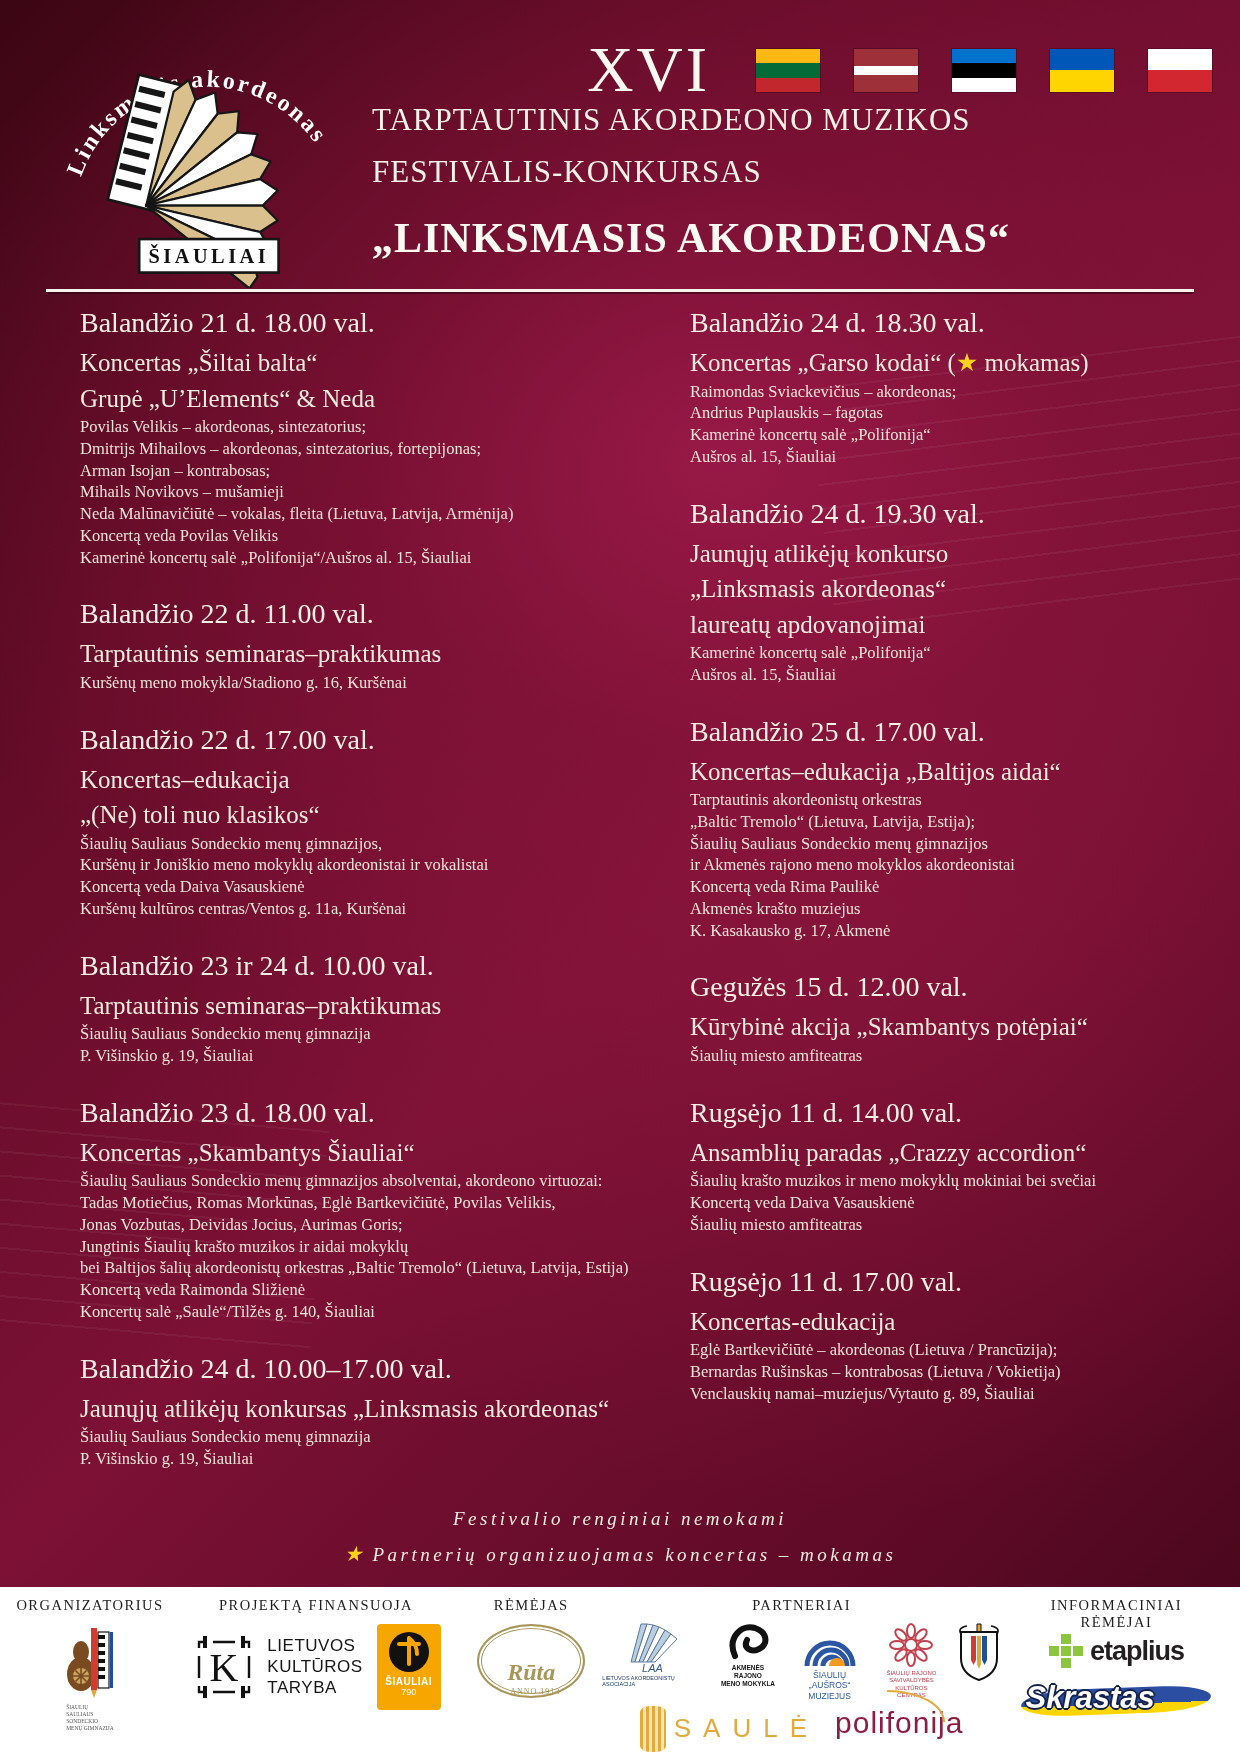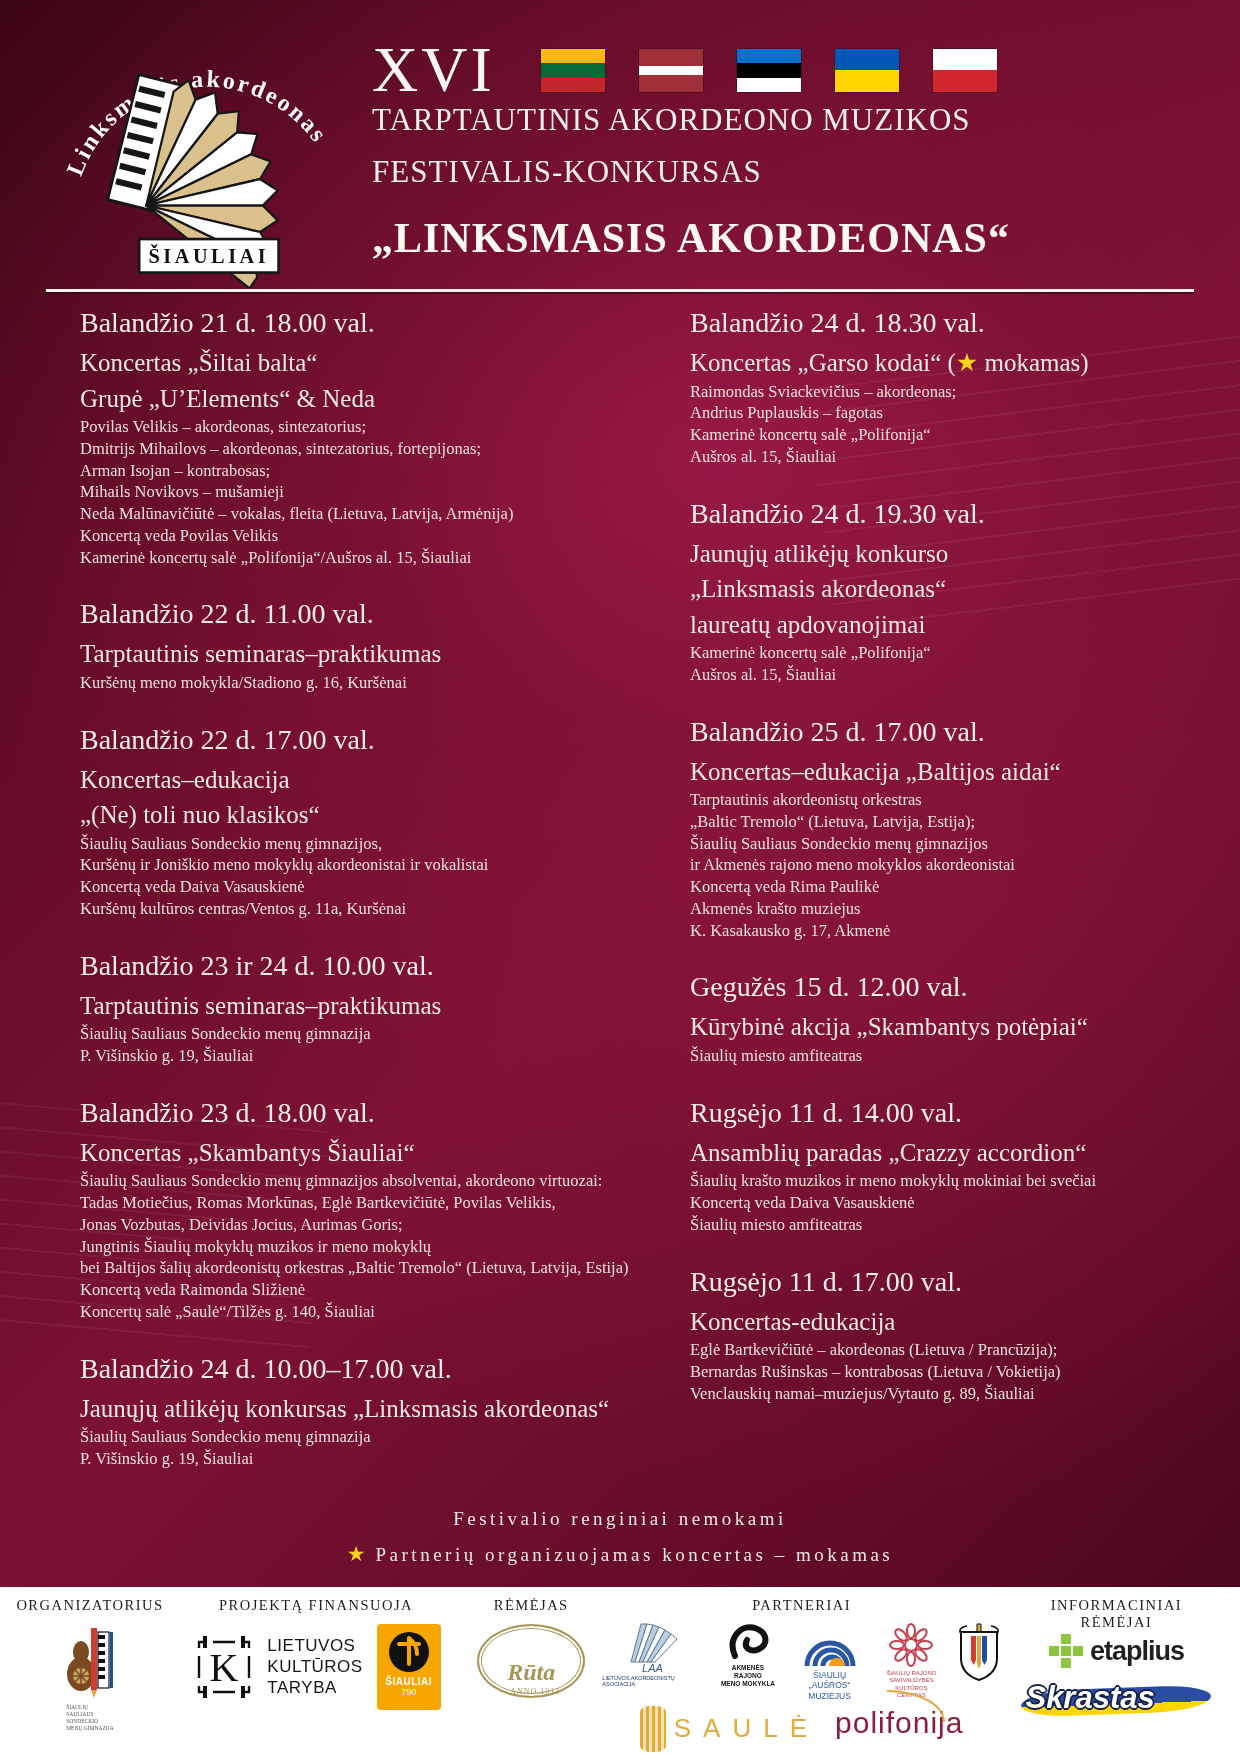--- a/index.html
+++ b/index.html
@@ -12,21 +12,21 @@
       linear-gradient(135deg,#3c0614 0%,#660c29 28%,#7c1135 52%,#5e0a26 82%,#420619 100%);
   }
   .staff-watermark{position:absolute;opacity:.05;pointer-events:none;
     background:repeating-linear-gradient(to bottom, #ffffff 0 2px, transparent 2px 24px);}
   .wm1{right:-40px;top:360px;width:460px;height:250px;transform:rotate(-7deg);}
   .wm2{left:-60px;bottom:420px;width:380px;height:220px;transform:rotate(5deg);}
 
   
   .brand{position:absolute;left:58px;top:26px;width:300px;height:262px;}
   .head-right{position:absolute;left:372px;top:38px;width:840px;}
-  .xvi-row{display:flex;align-items:center;}
+  .xvi-row{display:flex;align-items:center;justify-content:flex-end;}
   .xvi{font-size:64px;line-height:1;letter-spacing:3px;color:#fbf7f1;}
   .flags{display:flex;gap:34px;margin-left:46px;}
   .flag{width:64px;height:43px;box-shadow:0 0 0 1px rgba(40,5,15,.35);}
   .flag-lt{background:linear-gradient(#FDB913 0 33.4%,#046A38 33.4% 66.7%,#C1272D 66.7% 100%);}
   .flag-lv{background:linear-gradient(#9E3039 0 40%,#ffffff 40% 60%,#9E3039 60% 100%);}
   .flag-ee{background:linear-gradient(#0072CE 0 33.4%,#000000 33.4% 66.7%,#ffffff 66.7% 100%);}
   .flag-ua{background:linear-gradient(#0057B7 0 50%,#FFD500 50% 100%);}
   .flag-pl{background:linear-gradient(#ffffff 0 50%,#D22630 50% 100%);}
   .title-line{font-size:31px;letter-spacing:1px;white-space:nowrap;color:#f7f1e8;}
   .title-line.second{margin-top:16px;}
@@ -39,21 +39,21 @@
   .col-left{width:555px;}
   .col-right{width:518px;}
   .event{margin-bottom:28px;}
   .ev-date{font-size:28px;line-height:1.25;margin-bottom:5px;white-space:nowrap;color:#f7efe5;}
   .ev-title{font-size:25px;line-height:1.42;white-space:nowrap;color:#f3eadf;}
   .ev-detail{font-size:16.5px;line-height:1.32;color:#efe2d8;}
   .star{color:#FFD21E;}
 
   
   .notes{position:absolute;left:0;right:0;top:1508px;text-align:center;}
-  .note-line{font-size:19px;letter-spacing:3.5px;color:#f3ebe1;margin-bottom:12px;}
+  .note-line{font-size:19px;letter-spacing:3.5px;color:#f3ebe1;margin-bottom:12px;font-style:italic;}
   .note-line .star{letter-spacing:0;margin-right:10px;font-size:21px;}
 
   
   .footer{position:absolute;left:0;right:0;bottom:0;height:167px;background:#ffffff;color:#1d1d1d;
     display:flex;align-items:flex-start;gap:8px;padding:10px 16px 6px;box-sizing:border-box;}
   .fgroup{display:flex;flex-direction:column;align-items:center;}
   .g-org{width:150px;} .g-fin{width:292px;} .g-spo{width:128px;} .g-par{width:404px;} .g-med{width:218px;}
   .flabel{font-size:14.5px;letter-spacing:1.5px;text-align:center;color:#1d1d1d;line-height:1.15;}
   .logo-row{display:flex;align-items:center;justify-content:center;gap:14px;margin-top:10px;}
   .logo{display:flex;flex-direction:column;align-items:center;}
@@ -194,21 +194,21 @@
           <div class="ev-title">Tarptautinis seminaras–praktikumas</div>
           <div class="ev-detail">Šiaulių Sauliaus Sondeckio menų gimnazija</div>
           <div class="ev-detail">P. Višinskio g. 19, Šiauliai</div>
         </div>
         <div class="event">
           <div class="ev-date">Balandžio 23 d. 18.00 val.</div>
           <div class="ev-title">Koncertas „Skambantys Šiauliai“</div>
           <div class="ev-detail">Šiaulių Sauliaus Sondeckio menų gimnazijos absolventai, akordeono virtuozai:</div>
           <div class="ev-detail">Tadas Motiečius, Romas Morkūnas, Eglė Bartkevičiūtė, Povilas Velikis,</div>
           <div class="ev-detail">Jonas Vozbutas, Deividas Jocius, Aurimas Goris;</div>
-          <div class="ev-detail">Jungtinis Šiaulių mokyklų muzikos ir meno mokyklų</div>
+          <div class="ev-detail">Jungtinis Šiaulių krašto muzikos ir aidai mokyklų</div>
           <div class="ev-detail">bei Baltijos šalių akordeonistų orkestras „Baltic Tremolo“ (Lietuva, Latvija, Estija)</div>
           <div class="ev-detail">Koncertą veda Raimonda Sližienė</div>
           <div class="ev-detail">Koncertų salė „Saulė“/Tilžės g. 140, Šiauliai</div>
         </div>
         <div class="event">
           <div class="ev-date">Balandžio 24 d. 10.00–17.00 val.</div>
           <div class="ev-title">Jaunųjų atlikėjų konkursas „Linksmasis akordeonas“</div>
           <div class="ev-detail">Šiaulių Sauliaus Sondeckio menų gimnazija</div>
           <div class="ev-detail">P. Višinskio g. 19, Šiauliai</div>
         </div>

